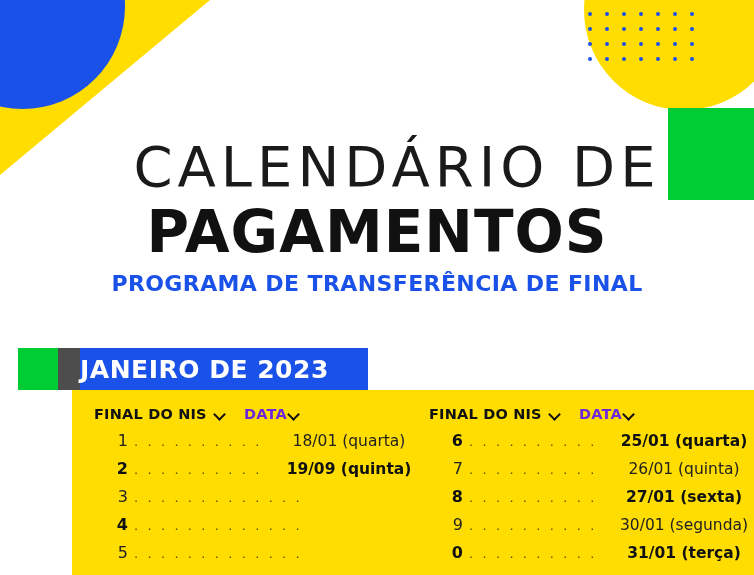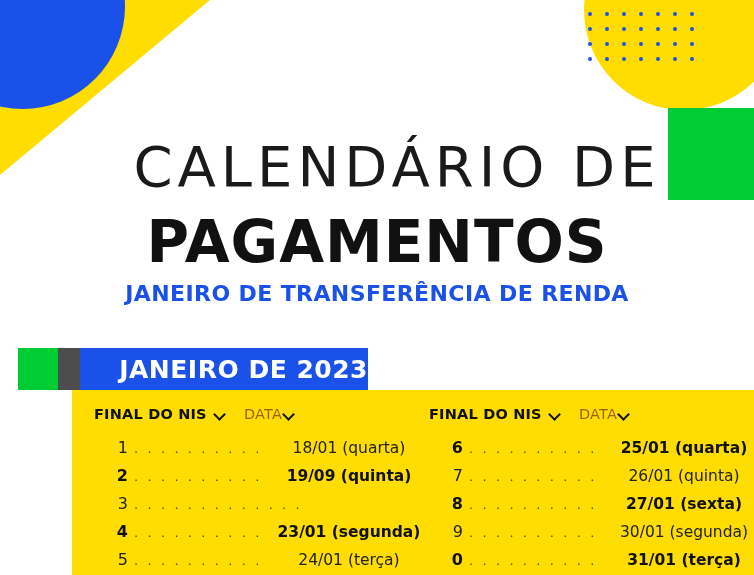--- a/index.html
+++ b/index.html
@@ -88,21 +88,21 @@
     line-height: 1.02;
     padding-left: 40px;
   }
   .title-line2 {
     font-family: "DejaVu Sans", sans-serif;
     font-size: 58px;
     font-weight: 800;
     letter-spacing: 1px;
     color: #111111;
     line-height: 1.0;
-    margin-top: 18px;
+    margin-top: 8px;
   }
   .subtitle {
     font-family: "DejaVu Sans", sans-serif;
     font-size: 22px;
     font-weight: 700;
     letter-spacing: 0.4px;
     color: #1a51e8;
     margin-top: 10px;
   }
 
@@ -121,21 +121,21 @@
   }
   .month-gray {
     width: 22px;
     background: #4d4d4d;
   }
   .month-blue {
     width: 288px;
     background: #1a51e8;
     display: flex;
     align-items: center;
-    justify-content: flex-end;
+    justify-content: flex-start;
   }
   .month-blue span {
     font-family: "DejaVu Sans", sans-serif;
     color: #ffffff;
     font-size: 25px;
     font-weight: 800;
     letter-spacing: 0.5px;
   }
 
   
@@ -150,38 +150,38 @@
   .panel-inner {
     display: flex;
     padding: 16px 0 0 22px;
   }
   .col-group {
     width: 335px;
   }
   .col-head {
     display: flex;
     align-items: center;
-    margin-bottom: 16px;
+    margin-bottom: 9px;
   }
   .col-head .head-nis {
     width: 150px;
     font-family: "DejaVu Sans", sans-serif;
     font-size: 14.5px;
     font-weight: 800;
     color: #111111;
     letter-spacing: 0.2px;
     display: flex;
     align-items: center;
     gap: 7px;
   }
   .col-head .head-data {
     font-family: "DejaVu Sans", sans-serif;
     font-size: 14.5px;
-    font-weight: 400;
-    color: #a16207;
+    font-weight: 700;
+    color: #6d28d9;
     letter-spacing: 0.2px;
     display: flex;
     align-items: center;
     gap: 1px;
   }
   .chev {
     display: inline-block;
     width: 11px;
     height: 11px;
     position: relative;
@@ -268,21 +268,21 @@
       <i></i>
       <i></i>
       <i></i>
       <i></i>
       <i></i>
   </div>
 
   <div class="title-wrap">
     <div class="title-line1">CALENDÁRIO DE</div>
     <div class="title-line2">PAGAMENTOS</div>
-    <div class="subtitle">JANEIRO DE TRANSFERÊNCIA DE RENDA</div>
+    <div class="subtitle">PROGRAMA DE TRANSFERÊNCIA DE FINAL</div>
   </div>
 
   <div class="month-row">
     <div class="month-green"></div>
     <div class="month-gray"></div>
     <div class="month-blue">
       <span>JANEIRO DE 2023</span>
     </div>
   </div>
 
@@ -311,26 +311,24 @@
           <div class="cell-dots">. . . . . . . . . . . . .</div>
           <div class="cell-date">19/09 (quinta)</div>
         </div>
         <div class="row">
           <div class="cell-nis">3</div>
           <div class="cell-dots">. . . . . . . . . . . . .</div>
         </div>
         <div class="row bold-row">
           <div class="cell-nis">4</div>
           <div class="cell-dots">. . . . . . . . . . . . .</div>
-          <div class="cell-date">23/01 (segunda)</div>
         </div>
         <div class="row">
           <div class="cell-nis">5</div>
           <div class="cell-dots">. . . . . . . . . . . . .</div>
-          <div class="cell-date">24/01 (terça)</div>
         </div>
       </div>
 
       <div class="col-group">
         <div class="col-head">
           <div class="head-nis">
             <span>FINAL DO NIS</span>
             <span class="chev"></span>
           </div>
           <div class="head-data">

